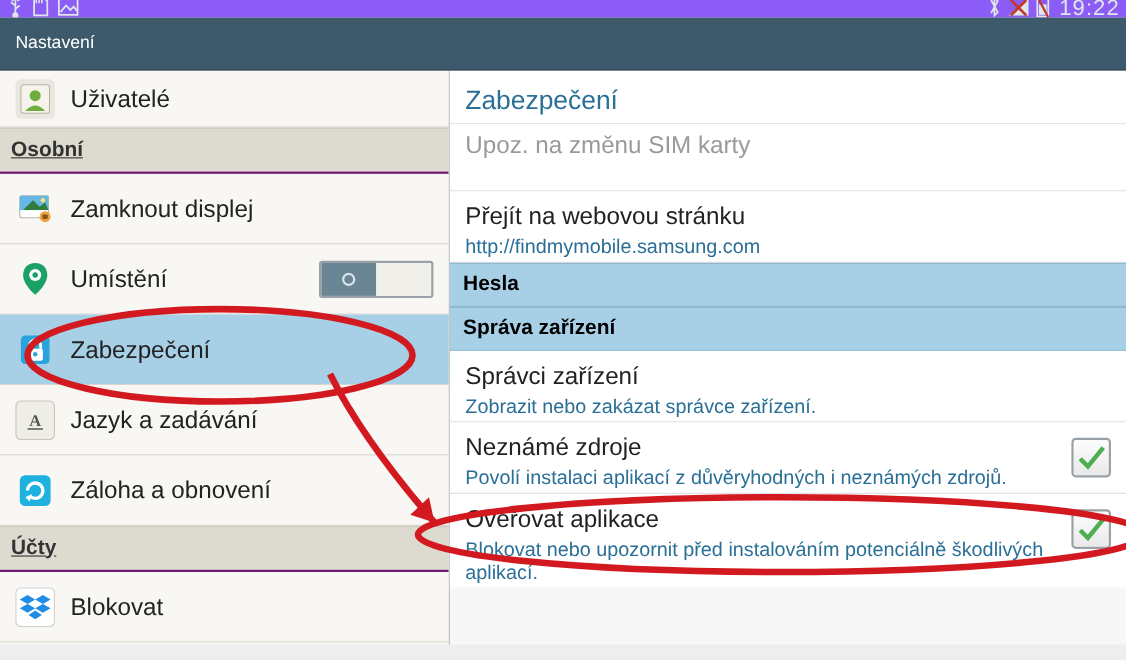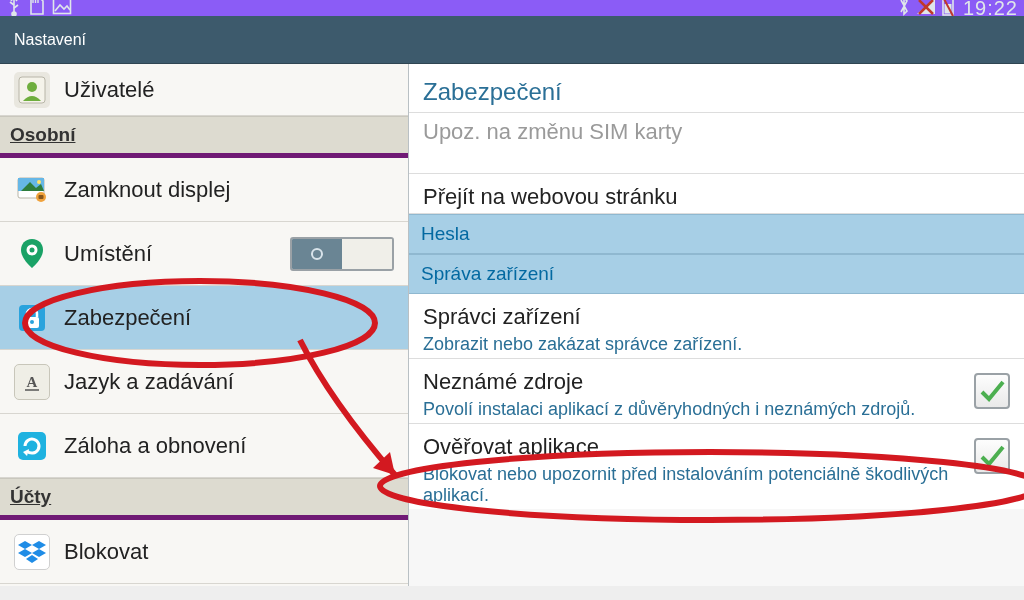--- a/index.html
+++ b/index.html
@@ -16,41 +16,41 @@
   .title-bar { height:48px; background:#3d5a6c; color:#fff; display:flex; align-items:center; padding:0 14px; font-size:16px; border-bottom:1px solid #2f4552; position:relative; z-index:2; }
 
   
   .main { display:flex; height:calc(600px - 30px - 48px); }
   .left  { width:408px; background:#f8f7f4; position:relative; }
   .right { flex:1; background:#f7f7f7; border-left:1px solid #b9c0c4; position:relative; }
 
   
   .side-item { display:flex; align-items:center; height:64px; padding:0 14px; border-bottom:1px solid #d8d6d0; font-size:22px; color:#222; position:relative; }
   .side-item .lbl { margin-left:14px; }
-  .side-cat { height:42px; background:#dddbd0; color:#333; font-weight:bold; font-size:19px; display:flex; align-items:center; padding:0 10px; border-top:1px solid #c9c7bd; border-bottom:5px solid #701a75; text-decoration:underline; }
+  .side-cat { height:42px; background:#dddbd0; color:#333; font-weight:bold; font-size:19px; display:flex; align-items:center; padding:0 10px; border-top:1px solid #c9c7bd; border-bottom:2px solid #701a75; text-decoration:underline; }
   .side-item.selected { background:#a7cfe6; }
   .side-item.selected::after {
     content:""; position:absolute; right:-14px; top:50%; transform:translateY(-50%);
     width:0; height:0; border-top:14px solid transparent; border-bottom:14px solid transparent; border-left:14px solid #a7cfe6;
   }
 
   
   .ic { width:36px; height:36px; border-radius:5px; display:flex; align-items:center; justify-content:center; flex-shrink:0; }
   .ic svg { display:block; }
 
   
   .side-toggle { width:104px; height:34px; border:2px solid #9aa1a6; border-radius:3px; display:flex; overflow:hidden; margin-left:auto; }
   .side-toggle .on  { flex:1; background:#6a8594; display:flex; align-items:center; justify-content:center; }
   .side-toggle .off { flex:1; background:#f0efe9; }
   .side-toggle .dot { width:12px; height:12px; border:2px solid #d8e3ea; border-radius:50%; }
 
   
   .panel-title { padding:14px 14px 6px 14px; font-size:24px; color:#2a6f96; background:#fff; border-bottom:1px solid #ddd; }
   .panel-sub   { padding:6px 14px 28px 14px; font-size:22px; color:#9a9a9a; background:#fff; }
-  .panel-group { height:40px; background:#a7cfe6; color:#0369a1; font-weight:normal; font-size:19px; display:flex; align-items:center; padding:0 12px; border-top:1px solid #8fb8d0; border-bottom:1px solid #8fb8d0; }
+  .panel-group { height:40px; background:#a7cfe6; color:#000000; font-weight:bold; font-size:19px; display:flex; align-items:center; padding:0 12px; border-top:1px solid #8fb8d0; border-bottom:1px solid #8fb8d0; }
   .row { padding:10px 14px 3px 14px; background:#fff; border-bottom:1px solid #ddd; display:flex; align-items:flex-start; }
   .row .col { flex:1; }
   .row .t  { font-size:22px; color:#222; }
   .row .d  { font-size:18px; color:#2a6f96; margin-top:4px; }
   .chk { width:36px; height:36px; border:2px solid #9aa1a6; border-radius:4px; background:linear-gradient(#fdfdfd,#e9e9e9); display:flex; align-items:center; justify-content:center; margin-left:10px; margin-top:4px; flex-shrink:0; }
   .chk svg { width:28px; height:28px; }
 
   
   .anno { position:absolute; inset:0; pointer-events:none; z-index:50; }
 </style>
@@ -215,20 +215,21 @@
     </div>
   </div>
 
   <div class="right">
     <div class="panel-title">Zabezpečení</div>
     <div class="panel-sub" style="border-bottom:1px solid #ddd;">Upoz. na změnu SIM karty</div>
 
     <div class="row">
       <div class="col">
         <div class="t">Přejít na webovou stránku</div>
+        <div class="d">http://findmymobile.samsung.com</div>
       </div>
     </div>
 
     <div class="panel-group">Hesla</div>
 
 
     <div class="panel-group">Správa zařízení</div>
 
     <div class="row">
       <div class="col">

